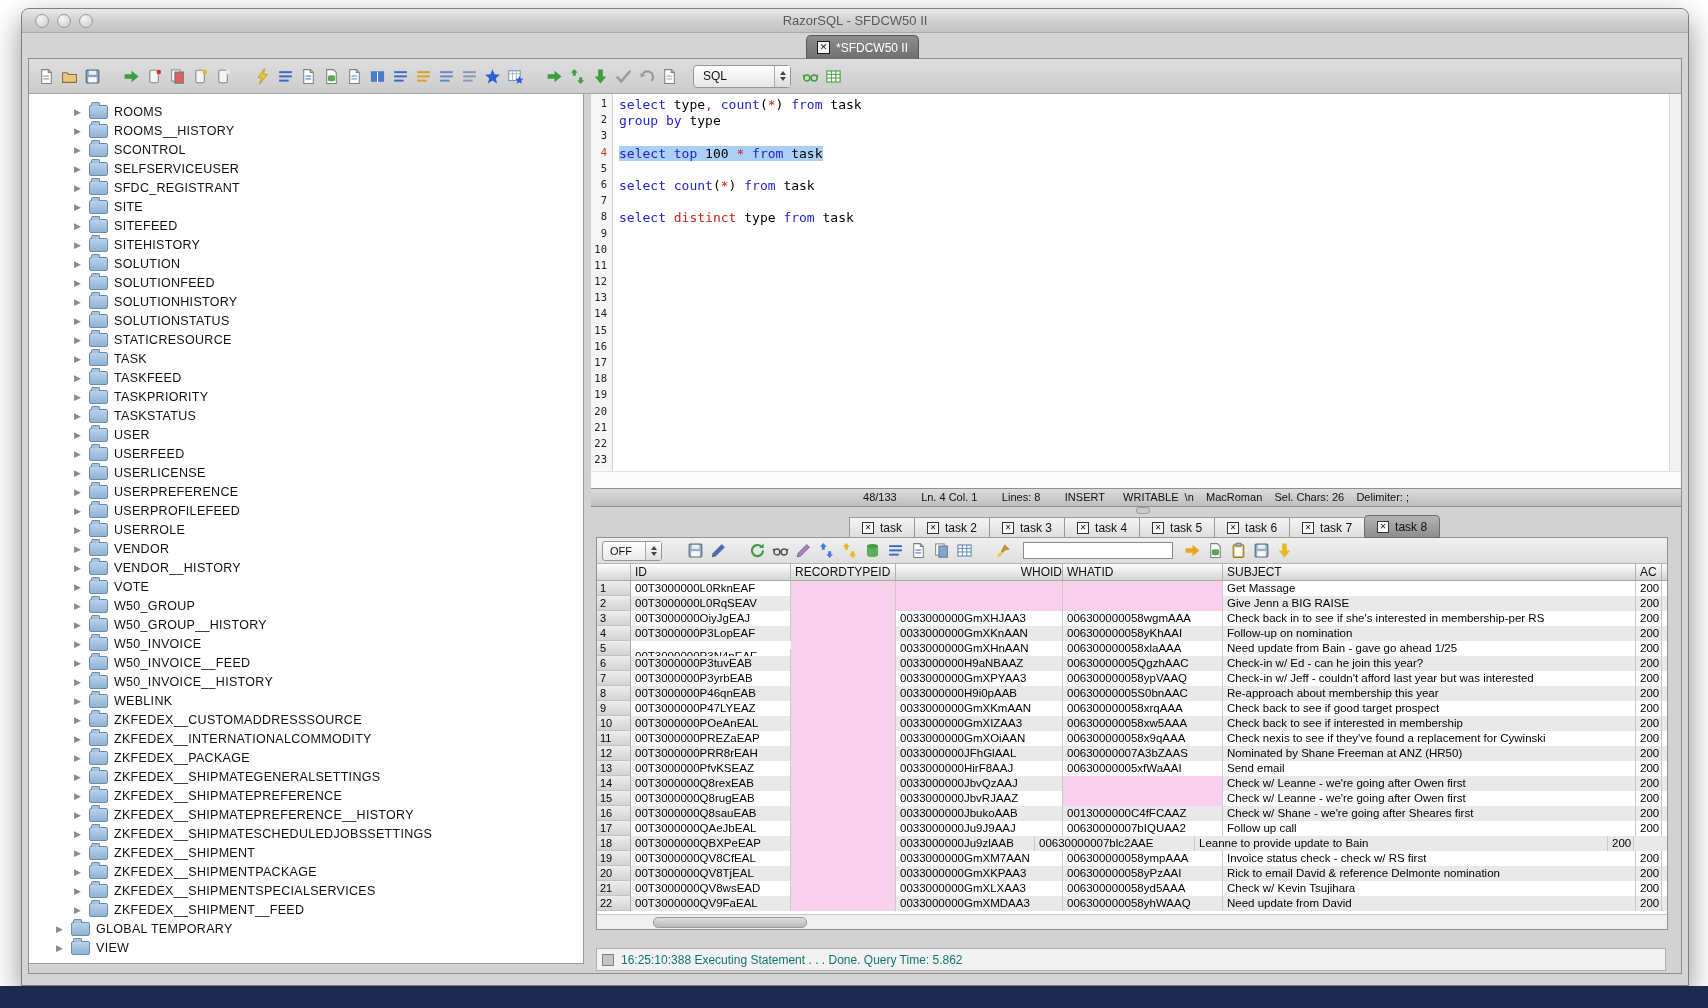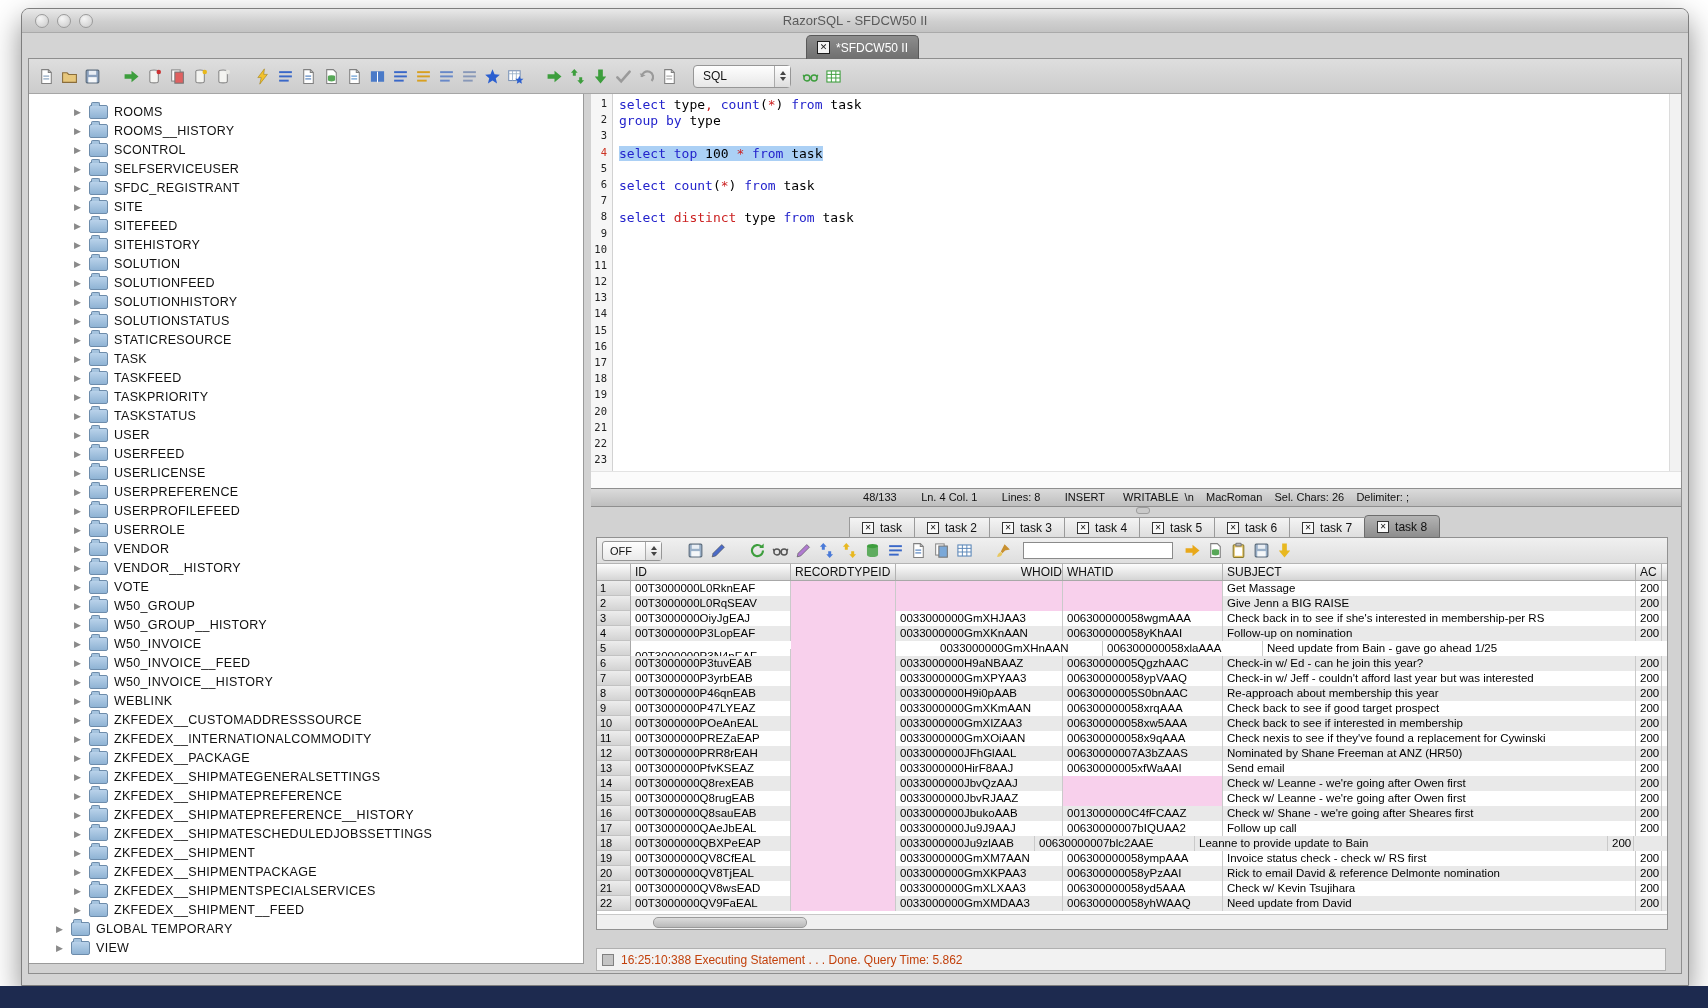--- a/index.html
+++ b/index.html
@@ -96,21 +96,21 @@
     overflow:hidden;white-space:nowrap;box-sizing:border-box;flex:0 0 auto;color:#000;}
   .dcell.num{background:linear-gradient(#ededed,#d3d3d3);border-right:1px solid #a8a8a8;
     border-bottom:1px solid #c2c2c2;font-size:11px;padding-left:3px;}
   .dcell.pink{background:#f8d0ec;}
   .hscroll{position:absolute;left:0;bottom:0;right:0;height:14px;background:#f0f0f0;border-top:1px solid #c8c8c8;}
   .thumb{position:absolute;left:56px;top:2px;width:152px;height:9px;border:1px solid #9a9a9a;
     background:linear-gradient(#dcdcdc,#b9b9b9);border-radius:5px;}
   
   .bstatus{position:absolute;left:5px;top:854px;width:1070px;height:23px;background:#f2f2f2;
     border:1px solid #b0b0b0;display:flex;align-items:center;gap:7px;padding-left:5px;
-    font-size:12px;color:#c2410c;box-sizing:border-box;}
+    font-size:12px;color:#0f766e;box-sizing:border-box;}
   .sq{width:10px;height:10px;background:#c4c4c4;border:1px solid #808080;flex:0 0 auto;}
 </style>
 </head>
 <body>
 
 <svg width="0" height="0" style="position:absolute">
   <defs>
     <symbol id="sy-page" viewBox="0 0 16 16">
         <path d="M3.5 1.5h6.2l2.8 2.8v10.2H3.5z" fill="#fff" stroke="#808080"></path>
         <path d="M9.7 1.5v2.8h2.8" fill="none" stroke="#808080"></path>
@@ -827,21 +827,21 @@
                 <div class="dcell pink" style="width: 105px;"></div>
                 <div class="dcell" style="width: 167px;">0033000000GmXKnAAN</div>
                 <div class="dcell" style="width: 160px;">006300000058yKhAAI</div>
                 <div class="dcell" style="width: 413px;">Follow-up on nomination</div>
                 <div class="dcell" style="width: 26px;">200</div>
               </div>
               <div class="drow">
                 <div class="dcell num" style="width: 34px;">5</div>
                 <div class="dcell" style="width: 160px; margin-top: 8px;">00T3000000P3N4pEAF</div>
                 <div class="dcell pink" style="width: 105px;"></div>
-                <div class="dcell" style="width: 167px; margin-left: 40px;">0033000000GmXHnAAN</div>
+                <div class="dcell" style="width: 167px;">0033000000GmXHnAAN</div>
                 <div class="dcell" style="width: 160px;">006300000058xlaAAA</div>
                 <div class="dcell" style="width: 413px;">Need update from Bain - gave go ahead 1/25</div>
                 <div class="dcell" style="width: 26px;">200</div>
               </div>
               <div class="drow alt">
                 <div class="dcell num" style="width: 34px;">6</div>
                 <div class="dcell" style="width: 160px;">00T3000000P3tuvEAB</div>
                 <div class="dcell pink" style="width: 105px;"></div>
                 <div class="dcell" style="width: 167px;">0033000000H9aNBAAZ</div>
                 <div class="dcell" style="width: 160px;">00630000005QgzhAAC</div>

